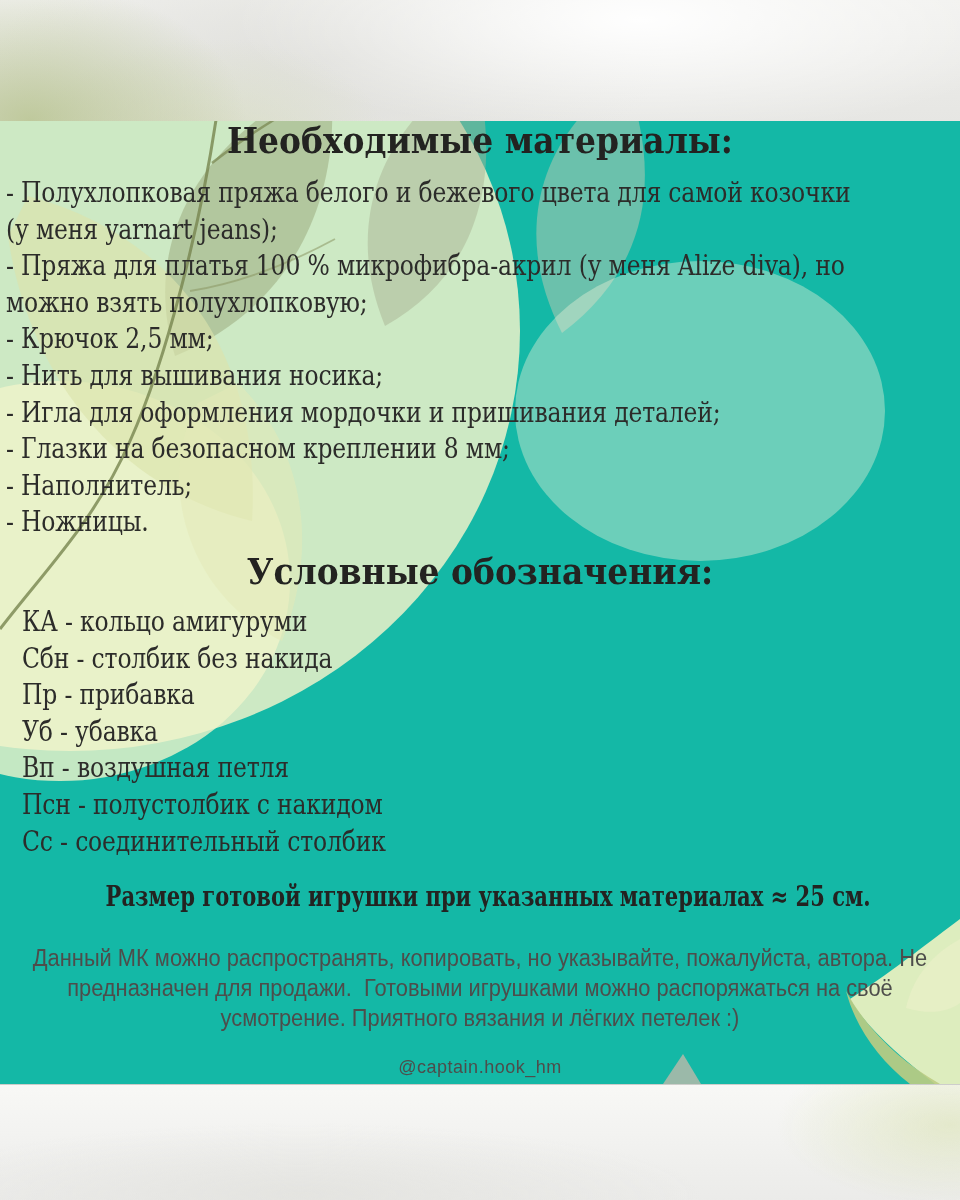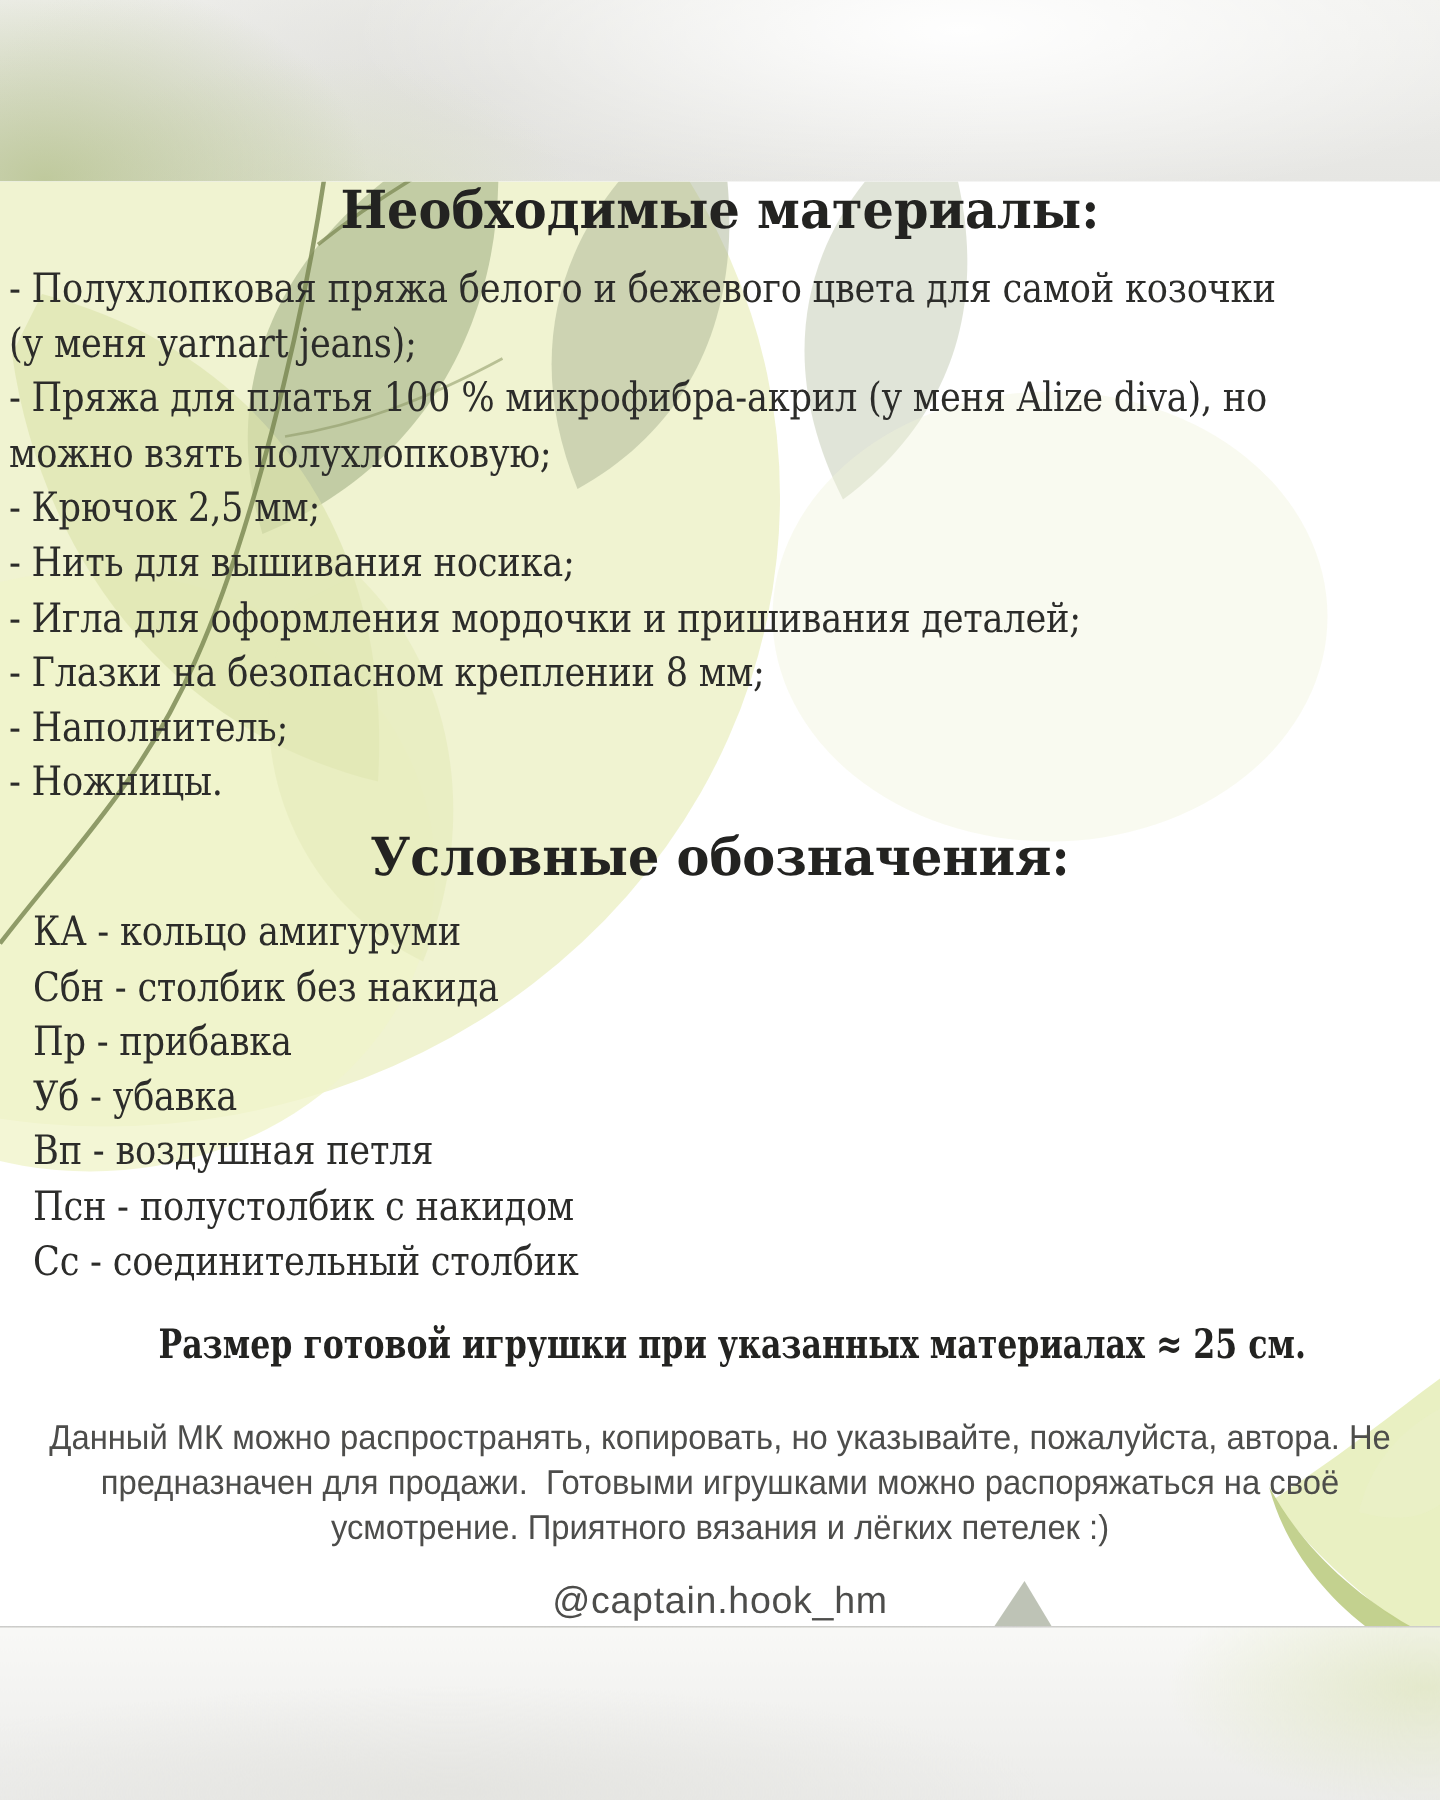--- a/index.html
+++ b/index.html
@@ -22,21 +22,21 @@
     position:absolute;top:1084px;left:0;width:960px;height:116px;
     border-top:1px solid rgba(120,120,115,.25);
     background:
       radial-gradient(ellipse 240px 110px at 950px 40px, rgba(212,222,166,.5), rgba(212,222,166,0) 72%),
       radial-gradient(ellipse 500px 90px at 300px 110px, rgba(226,226,222,.8), rgba(226,226,222,0) 80%),
       linear-gradient(180deg,#f8f8f6,#ebebe9);
   }
   
   .page{
     position:absolute;top:121px;left:0;width:960px;height:963px;
-    background:#ffffff;overflow:hidden;
+    background:#14b8a6;overflow:hidden;
   }
   .deco{position:absolute;top:0;left:0;pointer-events:none;}
   .txt{color:#2c2c2a;}
   .title{
     position:absolute;left:0;width:100%;text-align:center;
     font-weight:bold;font-size:35px;line-height:40px;
     transform:scaleX(.94);transform-origin:50% 0;
     white-space:nowrap;color:#232321;
   }
   .title1{top:0px;}
@@ -55,21 +55,21 @@
   .disclaimer{
     position:absolute;top:822px;left:0;width:100%;text-align:center;
     font-family:"Liberation Sans", sans-serif;
     font-size:23px;line-height:30px;color:#4d4d4b;
     transform:scaleX(.95);transform-origin:50% 0;
   }
   .disclaimer div{white-space:pre;}
   .handle{
     position:absolute;top:930px;left:0;width:100%;text-align:center;
     font-family:"Liberation Sans", sans-serif;
-    font-size:25px;line-height:32px;color:#4d4d4b;letter-spacing:.5px;
+    font-size:18px;line-height:32px;color:#4d4d4b;letter-spacing:.5px;
   }
 </style>
 </head>
 <body>
 
 <div class="top-band"></div>
 
 <div class="page">
 
   <svg class="deco" width="960" height="963" viewBox="0 0 960 963">

